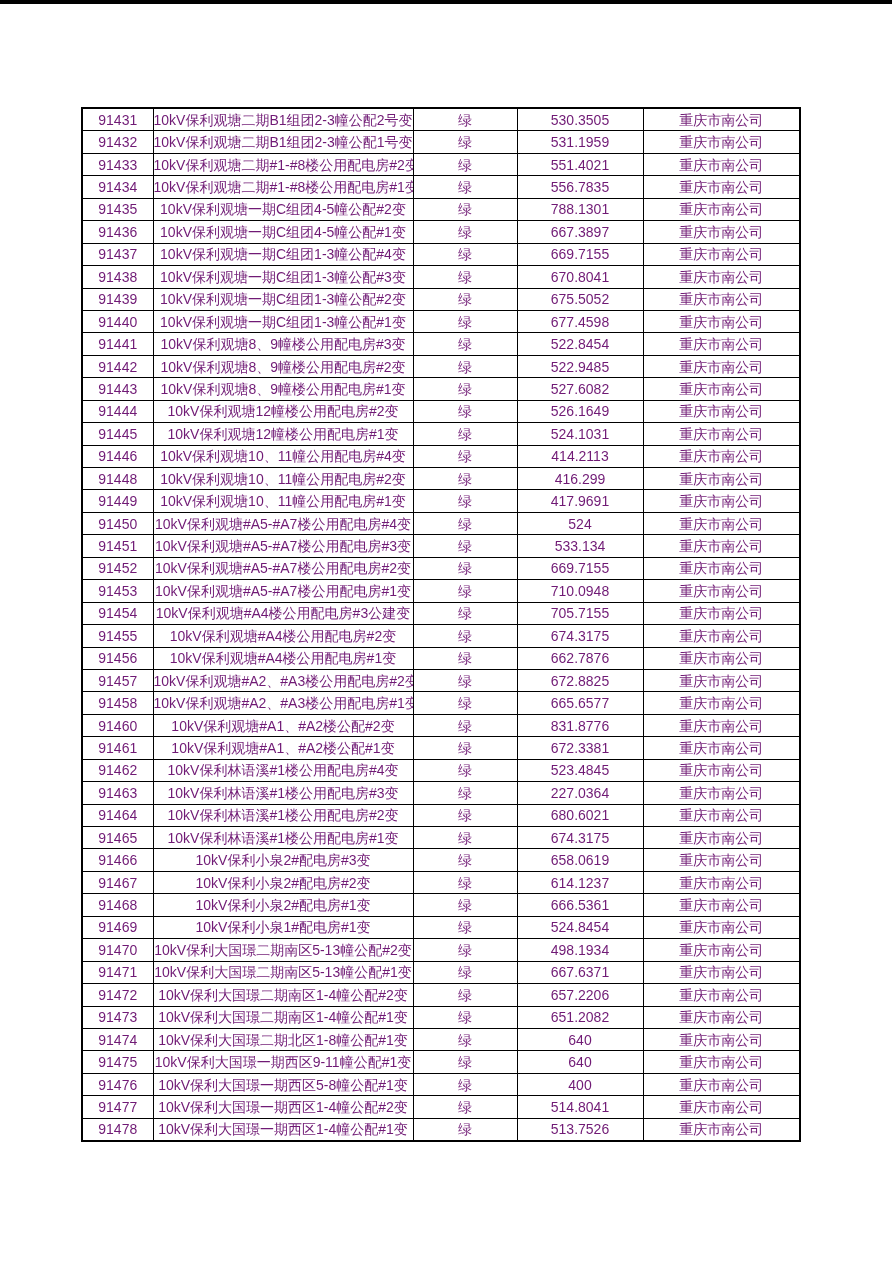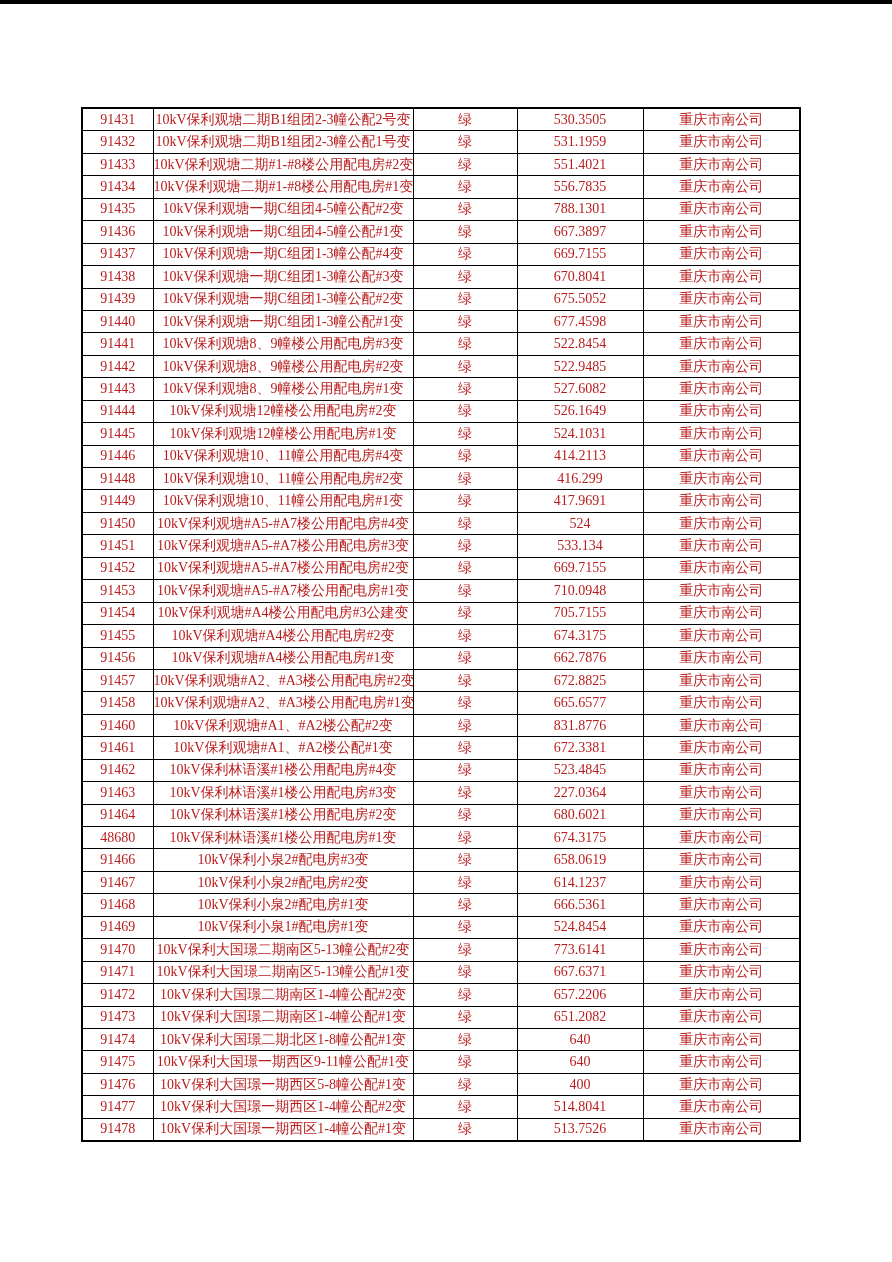--- a/index.html
+++ b/index.html
@@ -6,22 +6,22 @@
     margin: 0;
     padding: 0;
     background: #ffffff;
   }
   .page {
     position: relative;
     width: 892px;
     height: 1262px;
     background: #ffffff;
     overflow: hidden;
-    font-family: Liberation Serif, serif;
-    color: #b91c1c;
+    font-family: Liberation Sans, sans-serif;
+    color: #701a75;
   }
   .top-bar {
     position: absolute;
     left: 0;
     top: 0;
     width: 892px;
     height: 4px;
     background: #000000;
   }
   .data-table {
@@ -284,21 +284,21 @@
       <td class="c-company">重庆市南公司</td>
     </tr>
         <tr>
       <td class="c-id">91464</td>
       <td class="c-name">10kV保利林语溪#1楼公用配电房#2变</td>
       <td class="c-status">绿</td>
       <td class="c-value">680.6021</td>
       <td class="c-company">重庆市南公司</td>
     </tr>
         <tr>
-      <td class="c-id">48680</td>
+      <td class="c-id">91465</td>
       <td class="c-name">10kV保利林语溪#1楼公用配电房#1变</td>
       <td class="c-status">绿</td>
       <td class="c-value">674.3175</td>
       <td class="c-company">重庆市南公司</td>
     </tr>
         <tr>
       <td class="c-id">91466</td>
       <td class="c-name">10kV保利小泉2#配电房#3变</td>
       <td class="c-status">绿</td>
       <td class="c-value">658.0619</td>
@@ -322,21 +322,21 @@
       <td class="c-id">91469</td>
       <td class="c-name">10kV保利小泉1#配电房#1变</td>
       <td class="c-status">绿</td>
       <td class="c-value">524.8454</td>
       <td class="c-company">重庆市南公司</td>
     </tr>
         <tr>
       <td class="c-id">91470</td>
       <td class="c-name">10kV保利大国璟二期南区5-13幢公配#2变</td>
       <td class="c-status">绿</td>
-      <td class="c-value">773.6141</td>
+      <td class="c-value">498.1934</td>
       <td class="c-company">重庆市南公司</td>
     </tr>
         <tr>
       <td class="c-id">91471</td>
       <td class="c-name">10kV保利大国璟二期南区5-13幢公配#1变</td>
       <td class="c-status">绿</td>
       <td class="c-value">667.6371</td>
       <td class="c-company">重庆市南公司</td>
     </tr>
         <tr>

